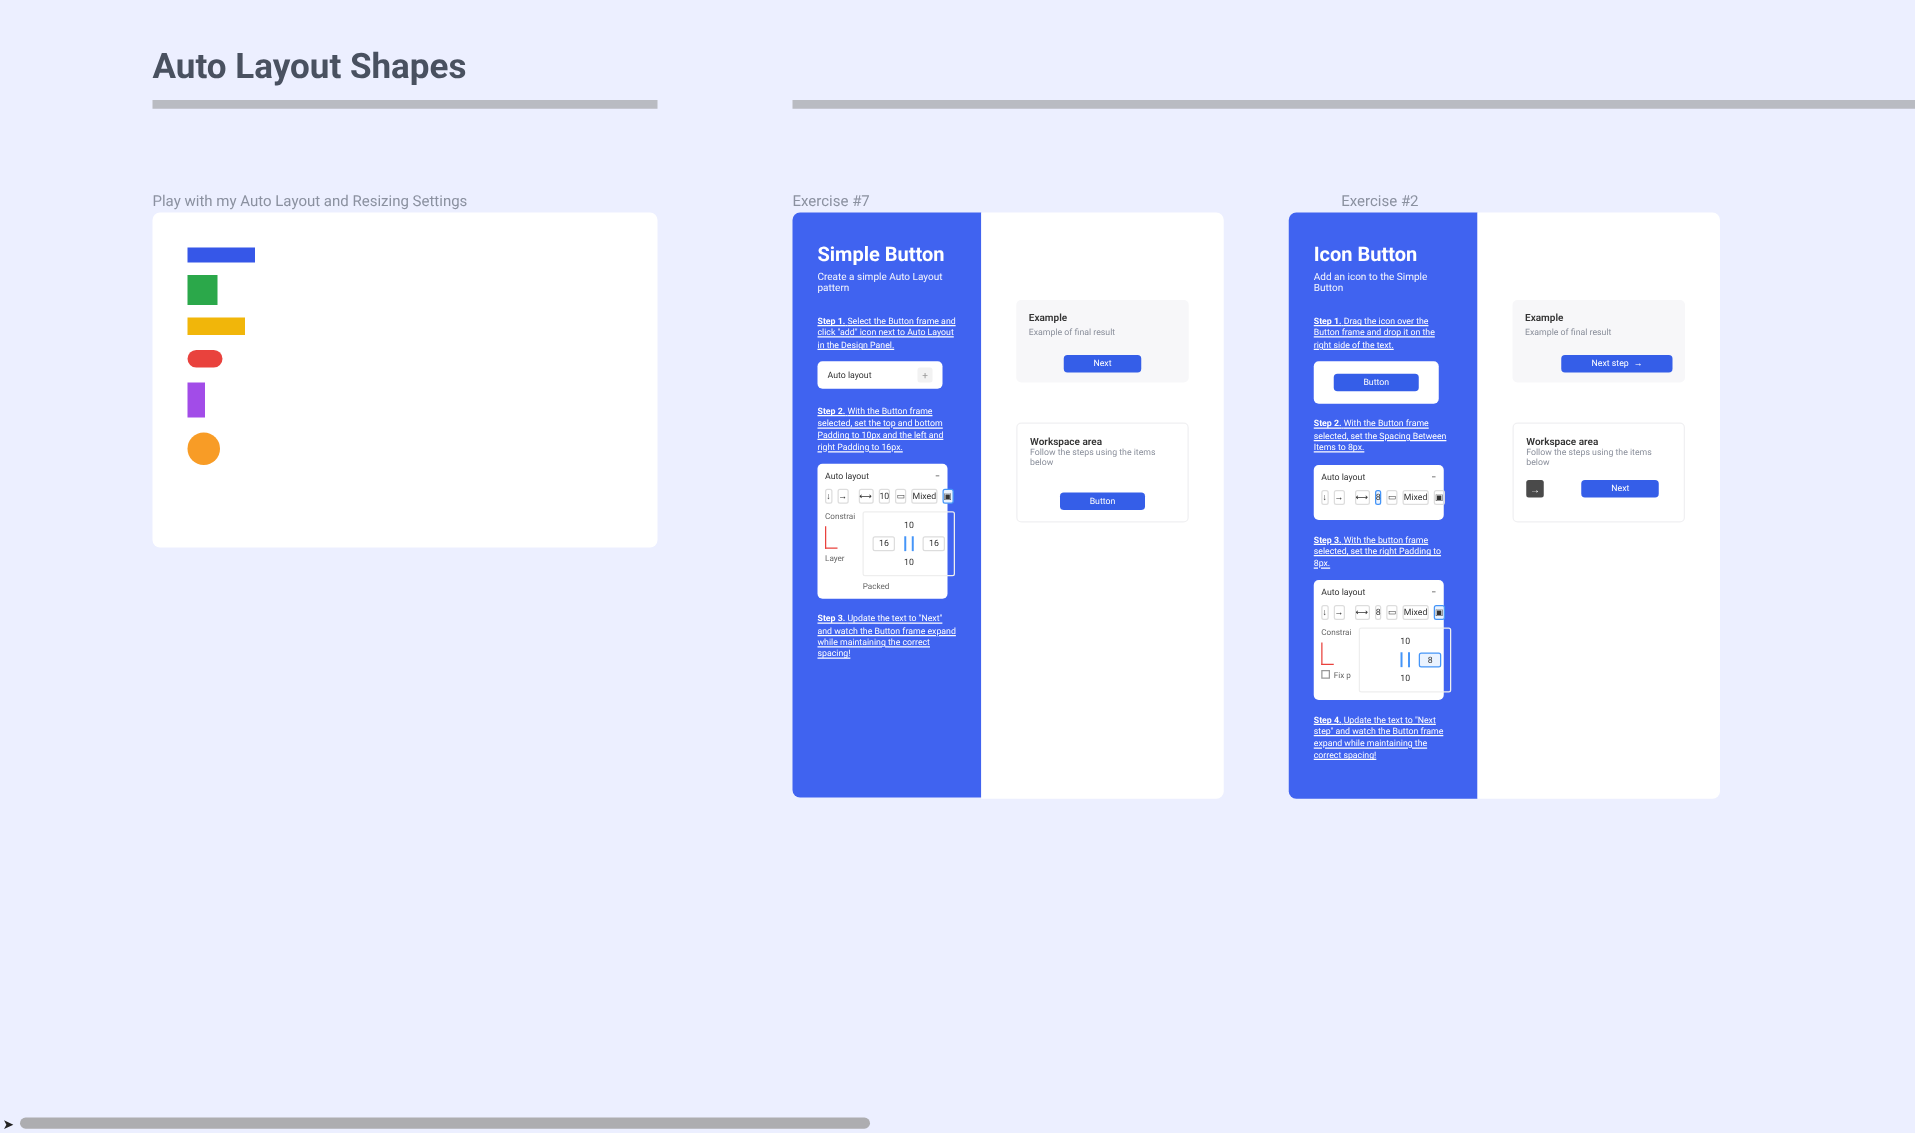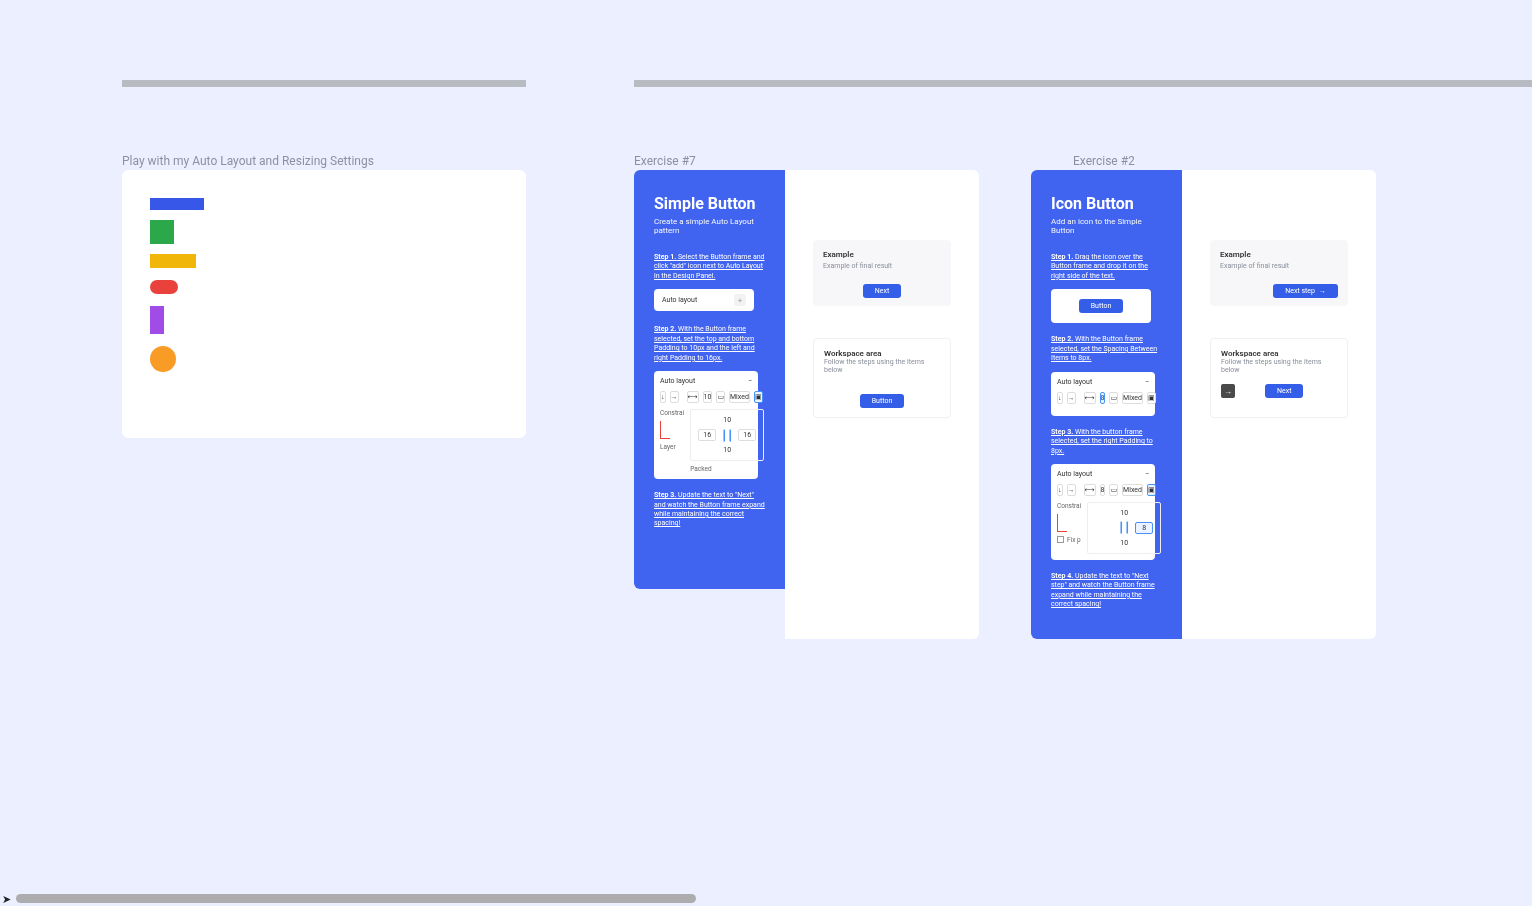--- a/index.html
+++ b/index.html
@@ -135,21 +135,21 @@
     position:absolute;
     background:#f7f7f9;
     border-radius:4px;
     padding:10px;
     font-size:7px;
   }
   .innerbox .t { font-size:8px; font-weight:600; color:#333; margin-bottom:3px; }
   .innerbox .s { font-size:7px; color:#8a8f9b; }
   .btn-sample {
     background:#355ee8; color:#fff; font-size:7px;
-    padding:3px 12px; border-radius:3px; display:inline-flex; gap:4px; align-items:center;
+    padding:3px 24px; border-radius:3px; display:inline-flex; gap:4px; align-items:center;
   }
   .workspace-white {
     position:absolute; background:#fff; border-radius:4px; padding:10px;
   }
   .tiny-icon-btn {
     width:14px; height:14px; background:#4a4a4a; color:#fff; border-radius:2px;
     display:flex; align-items:center; justify-content:center; font-size:8px;
   }
 
   
@@ -170,38 +170,39 @@
     background:#fff; border-radius:4px; padding:10px 20px;
     display:flex; align-items:center; justify-content:center;
     margin-bottom:12px; width:100px;
   }
 </style>
 </head>
 <body>
 
 <div class="canvas">
 
+  <div class="section-title" style="left:122px; top:36px;">Auto Layout Shapes</div>
   <div class="section-underline" style="left:122px; top:80px; width:404px;"></div>
 
   <div class="section-underline" style="left:634px; top:80px; width:900px;"></div>
 
   <div class="panel-subtitle" style="left:122px; top:154px;">Play with my Auto Layout and Resizing Settings</div>
 
   <div class="panel-white" style="left:122px; top:170px; width:404px; height:268px;">
     <div class="shape-row" style="left:28px; top:28px; width:54px; height:12px; background:#3657e8;"></div>
     <div class="shape-row" style="left:28px; top:50px; width:24px; height:24px; background:#2ba84a;"></div>
     <div class="shape-row" style="left:28px; top:84px; width:46px; height:14px; background:#f1b60a;"></div>
     <div class="shape-row" style="left:28px; top:110px; width:28px; height:14px; background:#e9423d; border-radius:7px;"></div>
     <div class="shape-row" style="left:28px; top:136px; width:14px; height:28px; background:#a24ce8;"></div>
     <div class="shape-row" style="left:28px; top:176px; width:26px; height:26px; background:#f89c26; border-radius:50%;"></div>
   </div>
 
   <div class="panel-subtitle" style="left:634px; top:154px;">Exercise #7</div>
 
-  <div class="panel-blue" style="left:634px; top:170px; width:151px; height:419px;">
+  <div class="panel-blue" style="left:634px; top:170px; width:151px; height:468px;">
     <div class="ex-title">Simple Button</div>
     <div class="ex-sub">Create a simple Auto Layout pattern</div>
 
     <div class="step"><b>Step 1.</b> <span>Select the Button frame and click "add" icon next to Auto Layout in the Design Panel.</span></div>
     <div class="al-pill">
       <span>Auto layout</span>
       <span class="al-plus">+</span>
     </div>
 
     <div class="step"><b>Step 2.</b> <span>With the Button frame selected, set the top and bottom Padding to 10px and the left and right Padding to 16px.</span></div>

